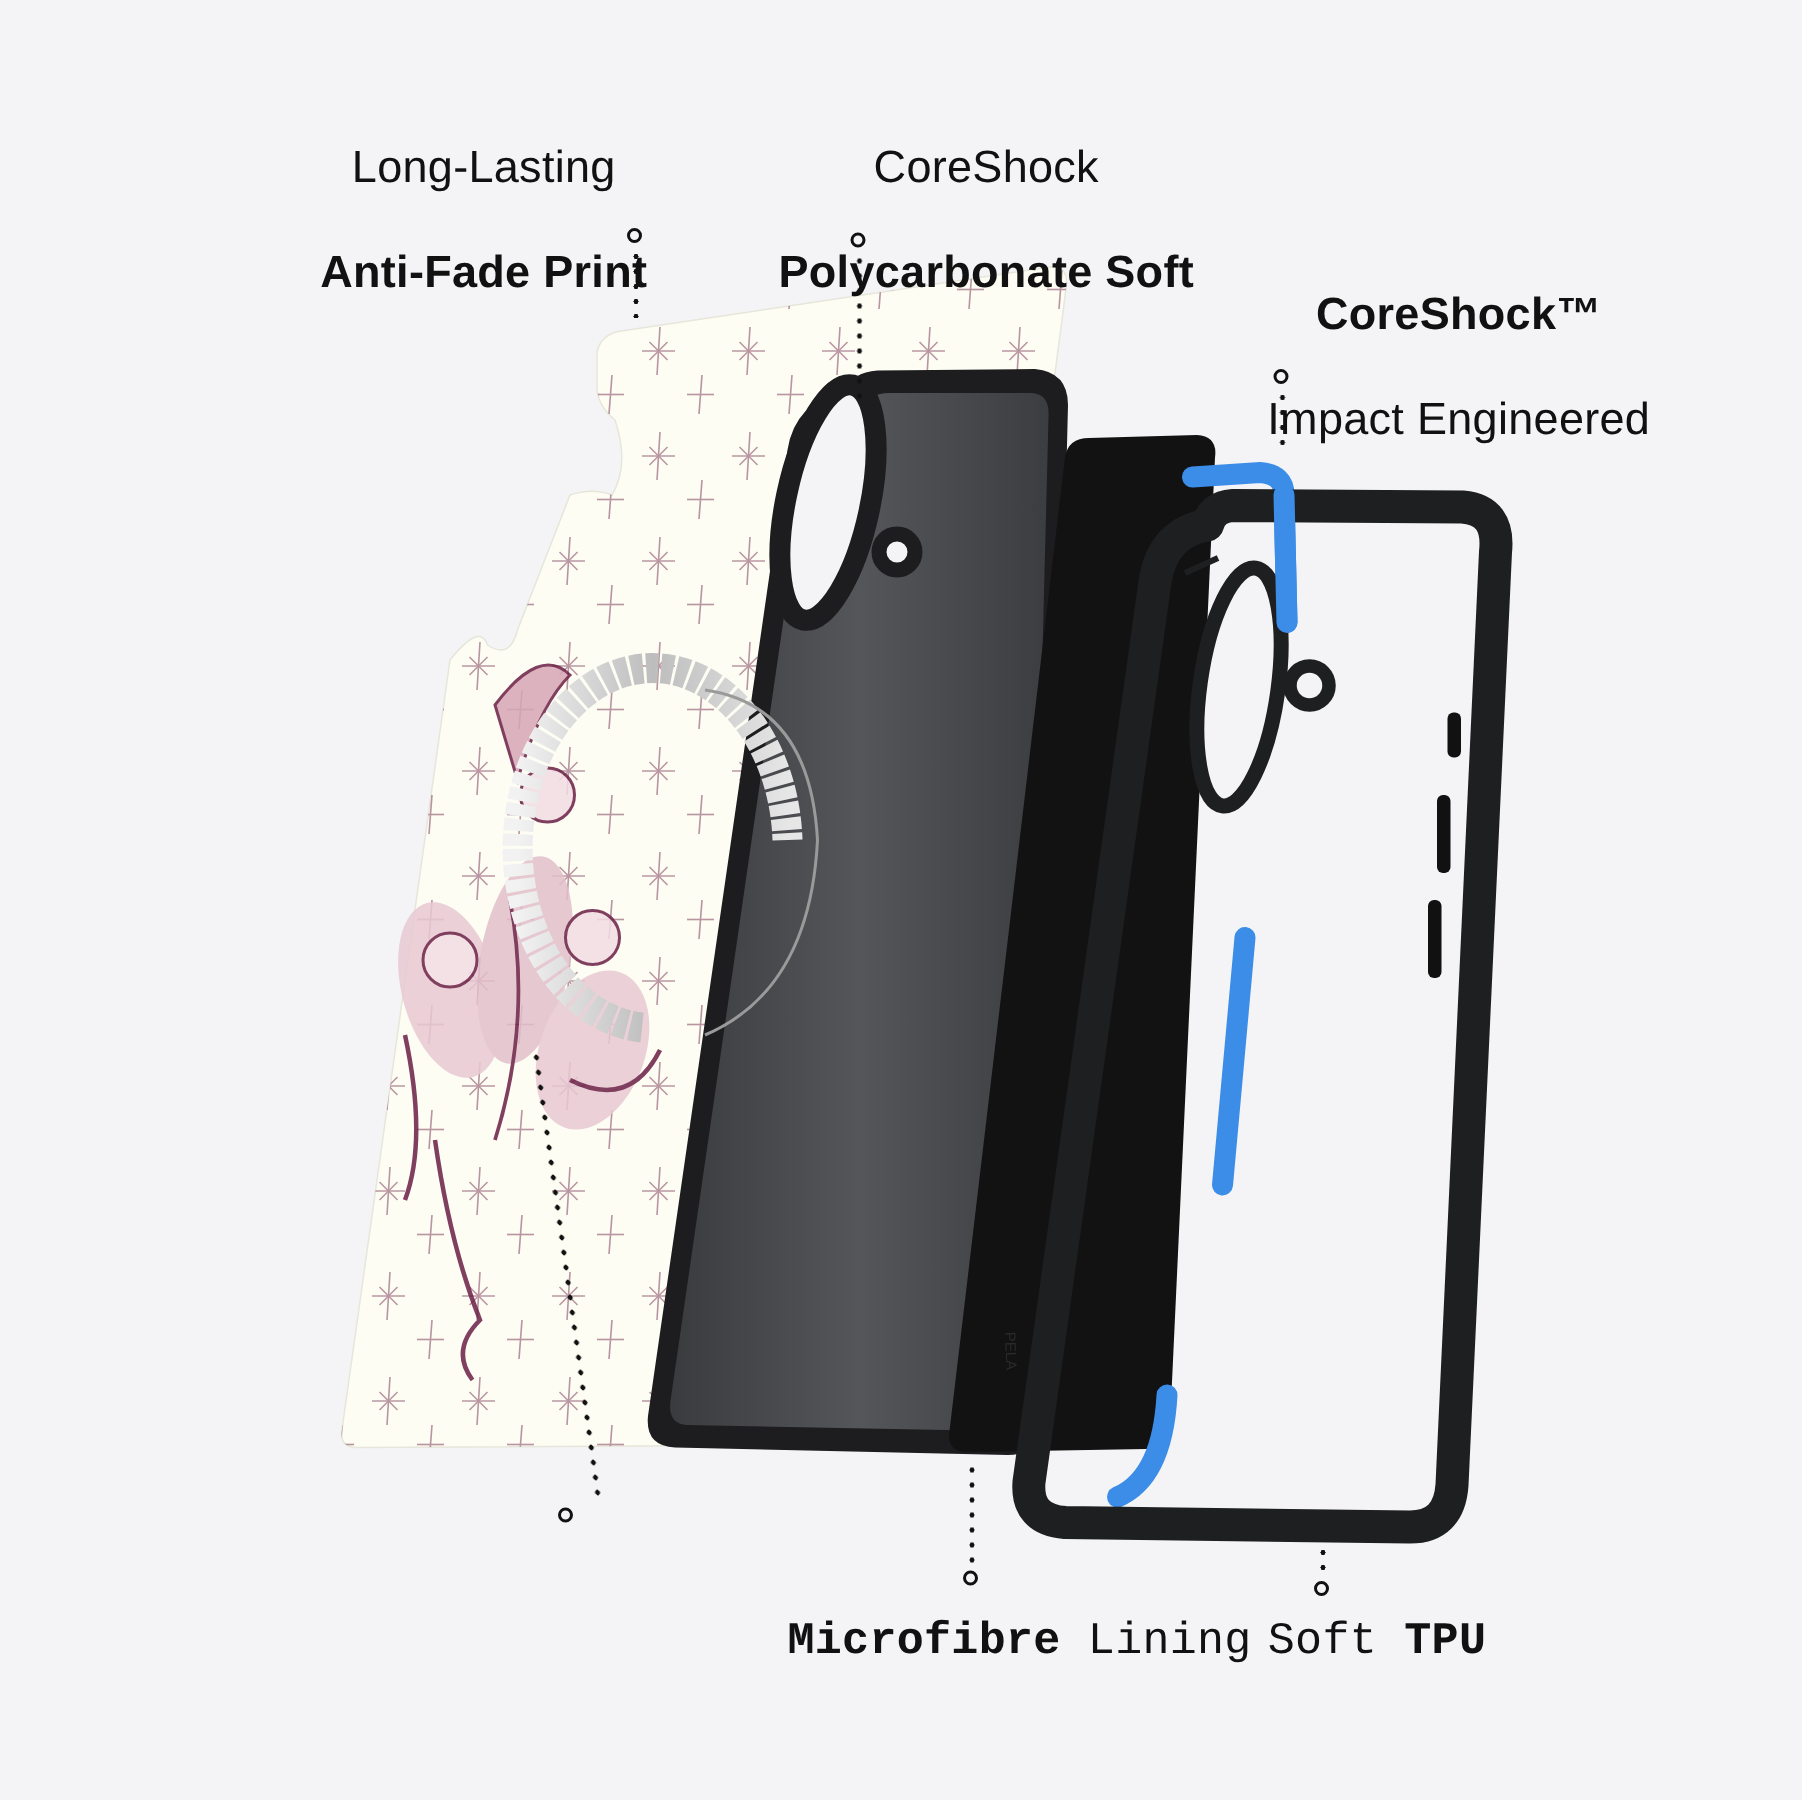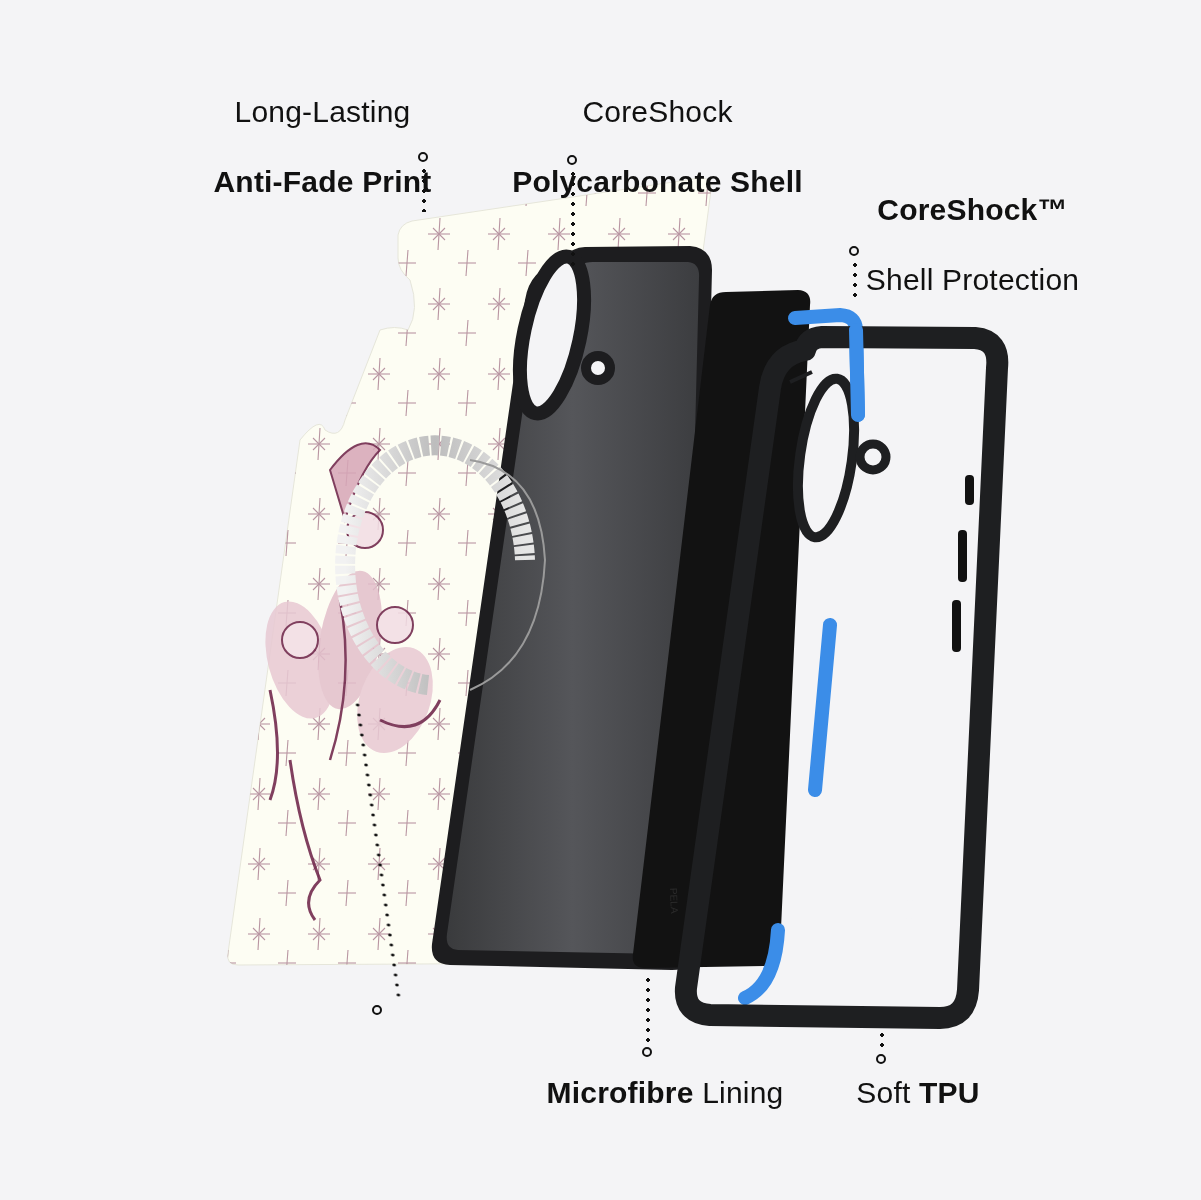--- a/index.html
+++ b/index.html
@@ -30,21 +30,21 @@
       text-align: center;
       font-size: 30px;
       line-height: 40px;
       white-space: nowrap;
       color: #111;
       letter-spacing: 0.2px;
     }
     .label .light { font-weight: 400; }
     .label .bold { font-weight: 700; text-align: center; }
     .label .line { display: block; margin-top: 30px; }
-    .inline .line { display: inline; }
+    .inline .line { display: inline; font-family: Liberation Mono, monospace; }
     .dot-line {
       position: absolute;
       width: 10px;
     }
     .dot-line .ring {
       position: absolute;
       left: 0;
       width: 6px;
       height: 6px;
       border: 2.5px solid #111;
@@ -154,30 +154,30 @@
     <span class="line light">Long-Lasting</span>
     <span class="line bold">Anti-Fade Print</span>
   </div>
   <div class="dot-line" style="left:418px; top:152px; height:60px;">
     <span class="ring" style="top:0;"></span>
     <span class="dots" style="top:14px; height:46px;"></span>
   </div>
 
   <div class="label" style="left:490px; top:62px; width:335px;">
     <span class="line light">CoreShock</span>
-    <span class="line bold">Polycarbonate Shell</span>
+    <span class="line bold">Polycarbonate Soft</span>
   </div>
   <div class="dot-line" style="left:567px; top:155px; height:115px;">
     <span class="ring" style="top:0;"></span>
     <span class="dots" style="top:14px; height:100px;"></span>
   </div>
 
   <div class="label" style="left:830px; top:160px; width:285px;">
     <span class="line bold">CoreShock™</span>
-    <span class="line light">Shell Protection</span>
+    <span class="line light">Impact Engineered</span>
   </div>
   <div class="dot-line" style="left:849px; top:246px; height:54px;">
     <span class="ring" style="top:0;"></span>
     <span class="dots" style="top:14px; height:40px;"></span>
   </div>
 
   <div class="dot-line" style="left:372px; top:700px; height:320px;">
     <span class="dots" style="top:0; height:300px; transform: skewX(8deg);"></span>
     <span class="ring" style="top:305px;"></span>
   </div>

